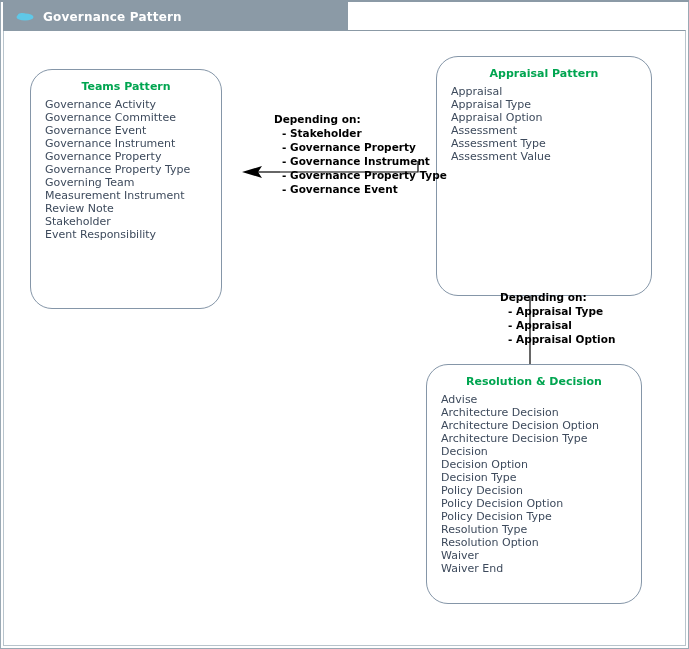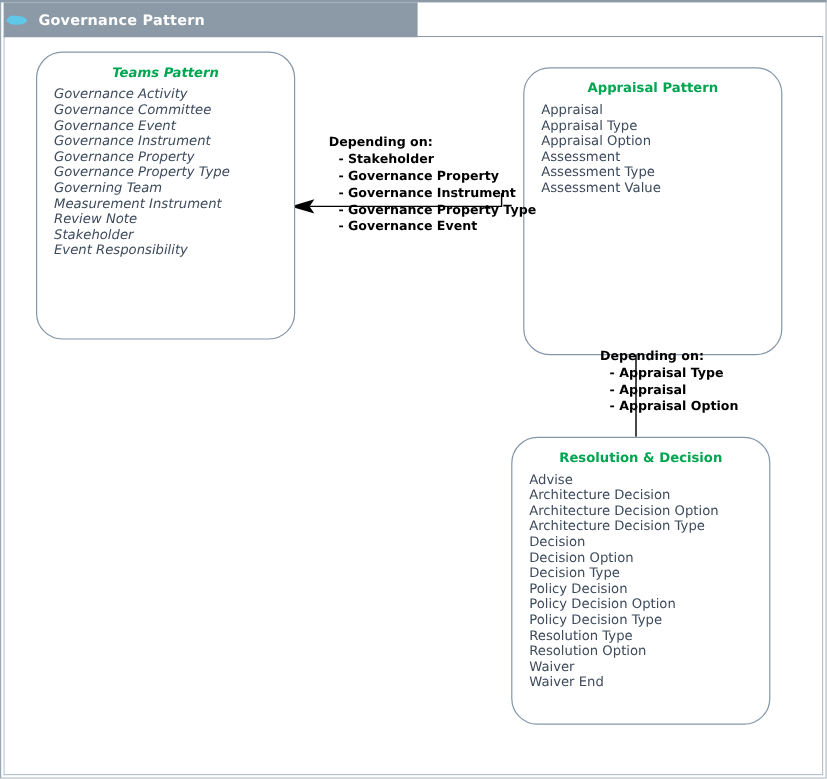--- a/index.html
+++ b/index.html
@@ -44,21 +44,21 @@
   .title-tab {
     position: absolute;
     left: 3px;
     top: 2px;
     width: 345px;
     height: 29px;
     background: #8b9aa6;
     box-sizing: border-box;
     display: flex;
     align-items: center;
-    padding-left: 2px;
+    padding-left: 13px;
     z-index: 5;
     text-align: center;
   }
   .title-tab-topline {
     position: absolute;
     left: 0; top: 0;
     width: 689px; height: 2px;
     background: #8b9aa6;
     z-index: 4;
   }
@@ -113,21 +113,21 @@
     list-style: none;
   }
   .pattern-list li {
     color: #3d4a5c;
     font-size: 11px;
     line-height: 13px;
     white-space: nowrap;
     font-family: "DejaVu Sans", "Liberation Sans", sans-serif;
   }
 
-  #box-teams      { left: 26px;  top: 12px;  width: 216px; height: 240px; font-style: italic; }
+  #box-teams      { left: 26px;  top: 38px;  width: 192px; height: 240px; }
   #box-appraisal  { left: 432px; top: 25px;  width: 216px; height: 240px; }
   #box-resolution { left: 422px; top: 333px; width: 216px; height: 240px; }
 
   
   .connector-label {
     position: absolute;
     font-size: 10.5px;
     line-height: 14px;
     color: #000000;
     white-space: nowrap;

